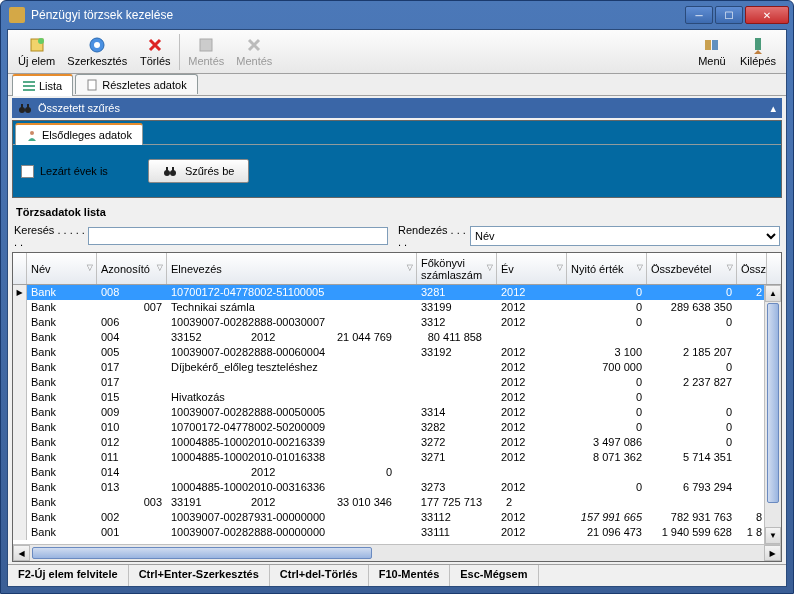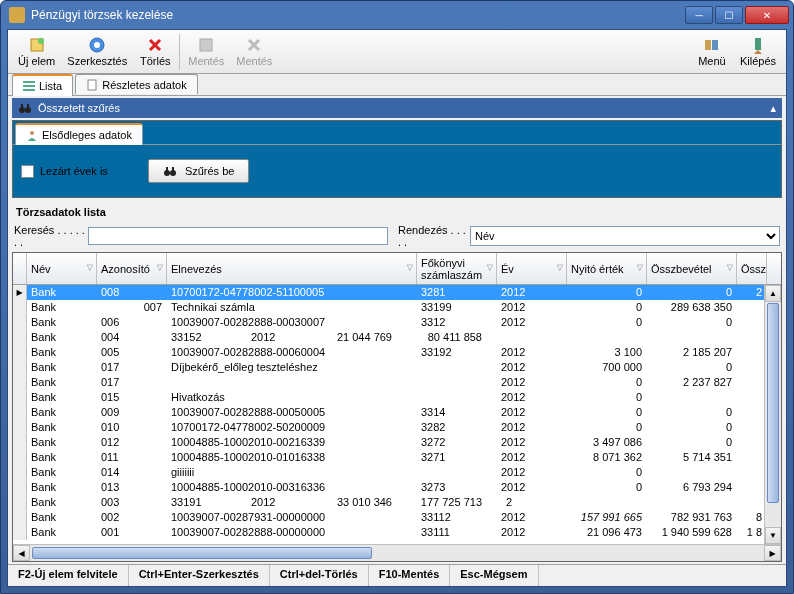--- a/index.html
+++ b/index.html
@@ -351,42 +351,41 @@
             <div class="gc" style="width: 80px;">3271</div>
             <div class="gc" style="width: 70px;">2012</div>
             <div class="gc num" style="width: 80px;">8 071 362</div>
             <div class="gc num" style="width: 90px;">5 714 351</div>
             <div class="gc num" style="width: 30px;"></div>
           </div>
           <div class="grow">
             <div class="rowind"></div>
             <div class="gc" style="width: 70px;">Bank</div>
             <div class="gc" style="width: 70px;">014</div>
-            <div class="gc" style="width: 250px;">giiiiiii</div>
             <div class="gc" style="width: 80px;"></div>
             <div class="gc" style="width: 70px;">2012</div>
             <div class="gc num" style="width: 80px;">0</div>
             <div class="gc num" style="width: 90px;"></div>
             <div class="gc num" style="width: 30px;"></div>
           </div>
           <div class="grow">
             <div class="rowind"></div>
             <div class="gc" style="width: 70px;">Bank</div>
             <div class="gc" style="width: 70px;">013</div>
             <div class="gc" style="width: 250px;">10004885-10002010-00316336</div>
             <div class="gc" style="width: 80px;">3273</div>
             <div class="gc" style="width: 70px;">2012</div>
             <div class="gc num" style="width: 80px;">0</div>
             <div class="gc num" style="width: 90px;">6 793 294</div>
             <div class="gc num" style="width: 30px;"></div>
           </div>
           <div class="grow">
             <div class="rowind"></div>
             <div class="gc" style="width: 70px;">Bank</div>
-            <div class="gc" style="width: 70px;">003</div>
+            <div class="gc" style="width: 70px; text-align: right;">003</div>
             <div class="gc" style="width: 80px;">33191</div>
             <div class="gc" style="width: 70px;">2012</div>
             <div class="gc num" style="width: 80px;">33 010 346</div>
             <div class="gc num" style="width: 90px;">177 725 713</div>
             <div class="gc num" style="width: 30px;">2</div>
           </div>
           <div class="grow">
             <div class="rowind"></div>
             <div class="gc" style="width: 70px;">Bank</div>
             <div class="gc" style="width: 70px;">002</div>

